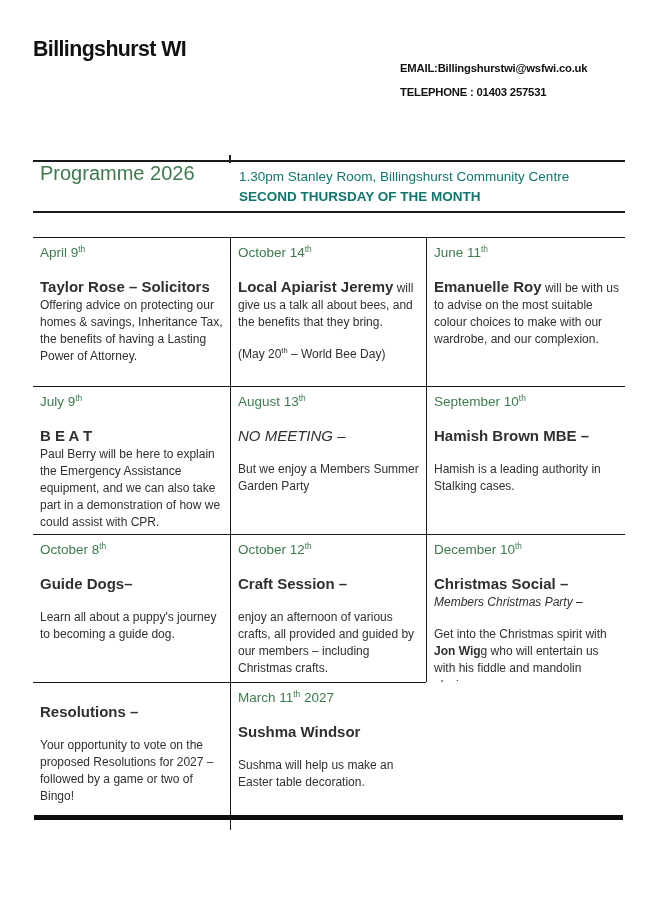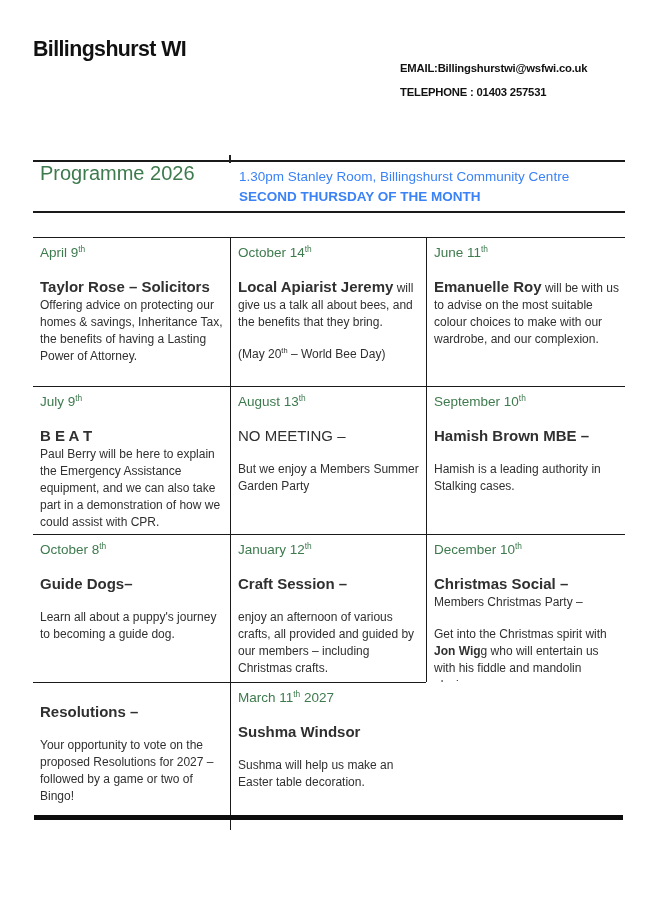--- a/index.html
+++ b/index.html
@@ -16,38 +16,38 @@
     letter-spacing:-0.2px;transform:scaleX(.98);transform-origin:left top;
   }
   .contact .contact-line{margin-bottom:12px;}
   .band{
     position:absolute;left:33px;top:160px;width:592px;height:53px;box-sizing:border-box;
     border-top:2px solid var(--border,#1a1a1a);border-bottom:2px solid var(--border,#1a1a1a);
     display:flex;background:#fff;
   }
   .band-left{width:197px;display:flex;}
   .prog-title{font-size:20px;color:var(--accent-green,#3d7a4d);padding-left:7px;white-space:nowrap;}
-  .band-right{flex:1;padding:5px 0 0 9px;font-size:13.5px;line-height:20px;color:#3b82f6;}
+  .band-right{flex:1;padding:5px 0 0 9px;font-size:13.5px;line-height:20px;color:#0f766e;}
   .recurrence{font-weight:bold;}
   .tick{position:absolute;left:196px;top:-7px;width:2px;height:8px;background:#222;}
   .grid{
     position:absolute;left:33px;top:237px;width:592px;
     display:grid;grid-template-columns:197px 196px 199px;
     grid-template-rows:149px 148px 148px 148px;
   }
   .cell{
     box-sizing:border-box;border-top:1.5px solid var(--border,#1a1a1a);
     padding:5px 6px 0 7px;font-size:12px;overflow:hidden;
   }
   .cell.bl{border-left:1.5px solid var(--border,#1a1a1a);}
   .date{color:var(--accent-green,#3d7a4d);font-size:13.5px;line-height:20px;}
   p.para{margin:0;line-height:17px;}
   p.para.gap{margin-top:15px;}
   .seg.b{font-weight:bold;}
-  .seg.i{}
+  .seg.i{font-style:italic;}
   .seg.big{font-size:15px;}
   .seg.sup{font-size:62%;vertical-align:super;line-height:0;}
   .bottom-bar{position:absolute;left:34px;top:815px;width:589px;height:5px;background:var(--bar,#0d0d0d);}
 </style>
 </head>
 <body>
 
 <div class="page">
 
   <div class="org-title">Billingshurst WI</div>
@@ -111,21 +111,21 @@
         </div>
     </div>
     <div class="cell">
       <div class="date"><span class="seg">October 8</span><span class="seg sup">th</span></div>
       <div>
           <p class="para gap"><span class="seg b big">Guide Dogs–</span></p>
           <p class="para gap"><span class="seg">Learn all about a puppy's journey to becoming a guide dog.</span></p>
         </div>
     </div>
     <div class="cell bl">
-      <div class="date"><span class="seg">January 12</span><span class="seg sup">th</span></div>
+      <div class="date"><span class="seg">October 12</span><span class="seg sup">th</span></div>
       <div>
           <p class="para gap"><span class="seg b big">Craft Session –</span></p>
           <p class="para gap"><span class="seg">enjoy an afternoon of various crafts, all provided and guided by our members – including Christmas crafts.</span></p>
         </div>
     </div>
     <div class="cell bl">
       <div class="date"><span class="seg">December 10</span><span class="seg sup">th</span></div>
       <div>
           <p class="para gap"><span class="seg b big">Christmas Social –</span></p>
           <p class="para"><span class="seg i">Members Christmas Party –</span></p>

